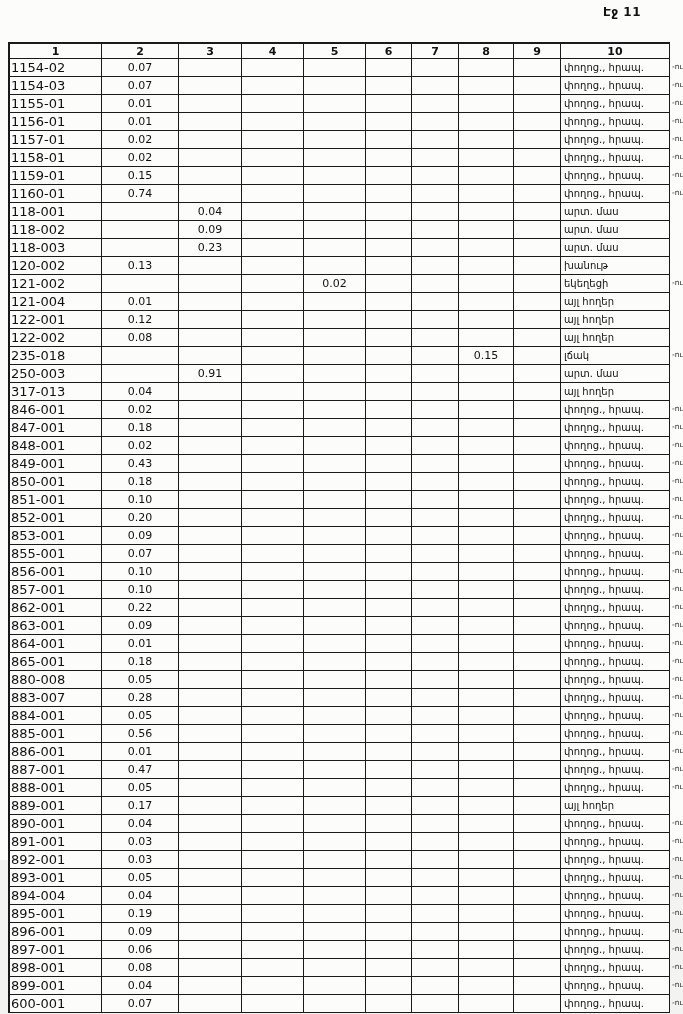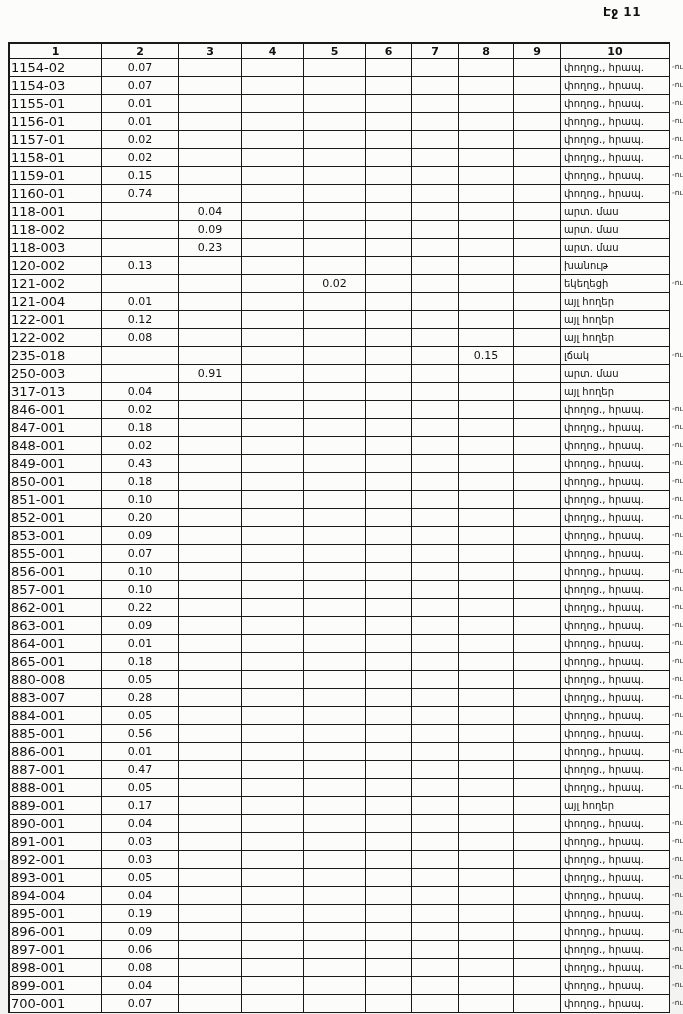--- a/index.html
+++ b/index.html
@@ -600,21 +600,21 @@
         <div class="cell id-cell">899-001</div>
         <div class="cell num-cell">0.04</div>
         <div class="cell num-cell"></div>
         <div class="cell num-cell"></div>
         <div class="cell num-cell"></div>
         <div class="cell num-cell"></div>
         <div class="cell num-cell"></div>
         <div class="cell num-cell"></div>
         <div class="cell num-cell"></div>
         <div class="cell name-cell">փողոց., հրապ.</div>
-        <div class="cell id-cell">700-001</div>
+        <div class="cell id-cell">600-001</div>
         <div class="cell num-cell">0.07</div>
         <div class="cell num-cell"></div>
         <div class="cell num-cell"></div>
         <div class="cell num-cell"></div>
         <div class="cell num-cell"></div>
         <div class="cell num-cell"></div>
         <div class="cell num-cell"></div>
         <div class="cell num-cell"></div>
         <div class="cell name-cell">փողոց., հրապ.</div>
       </div>

